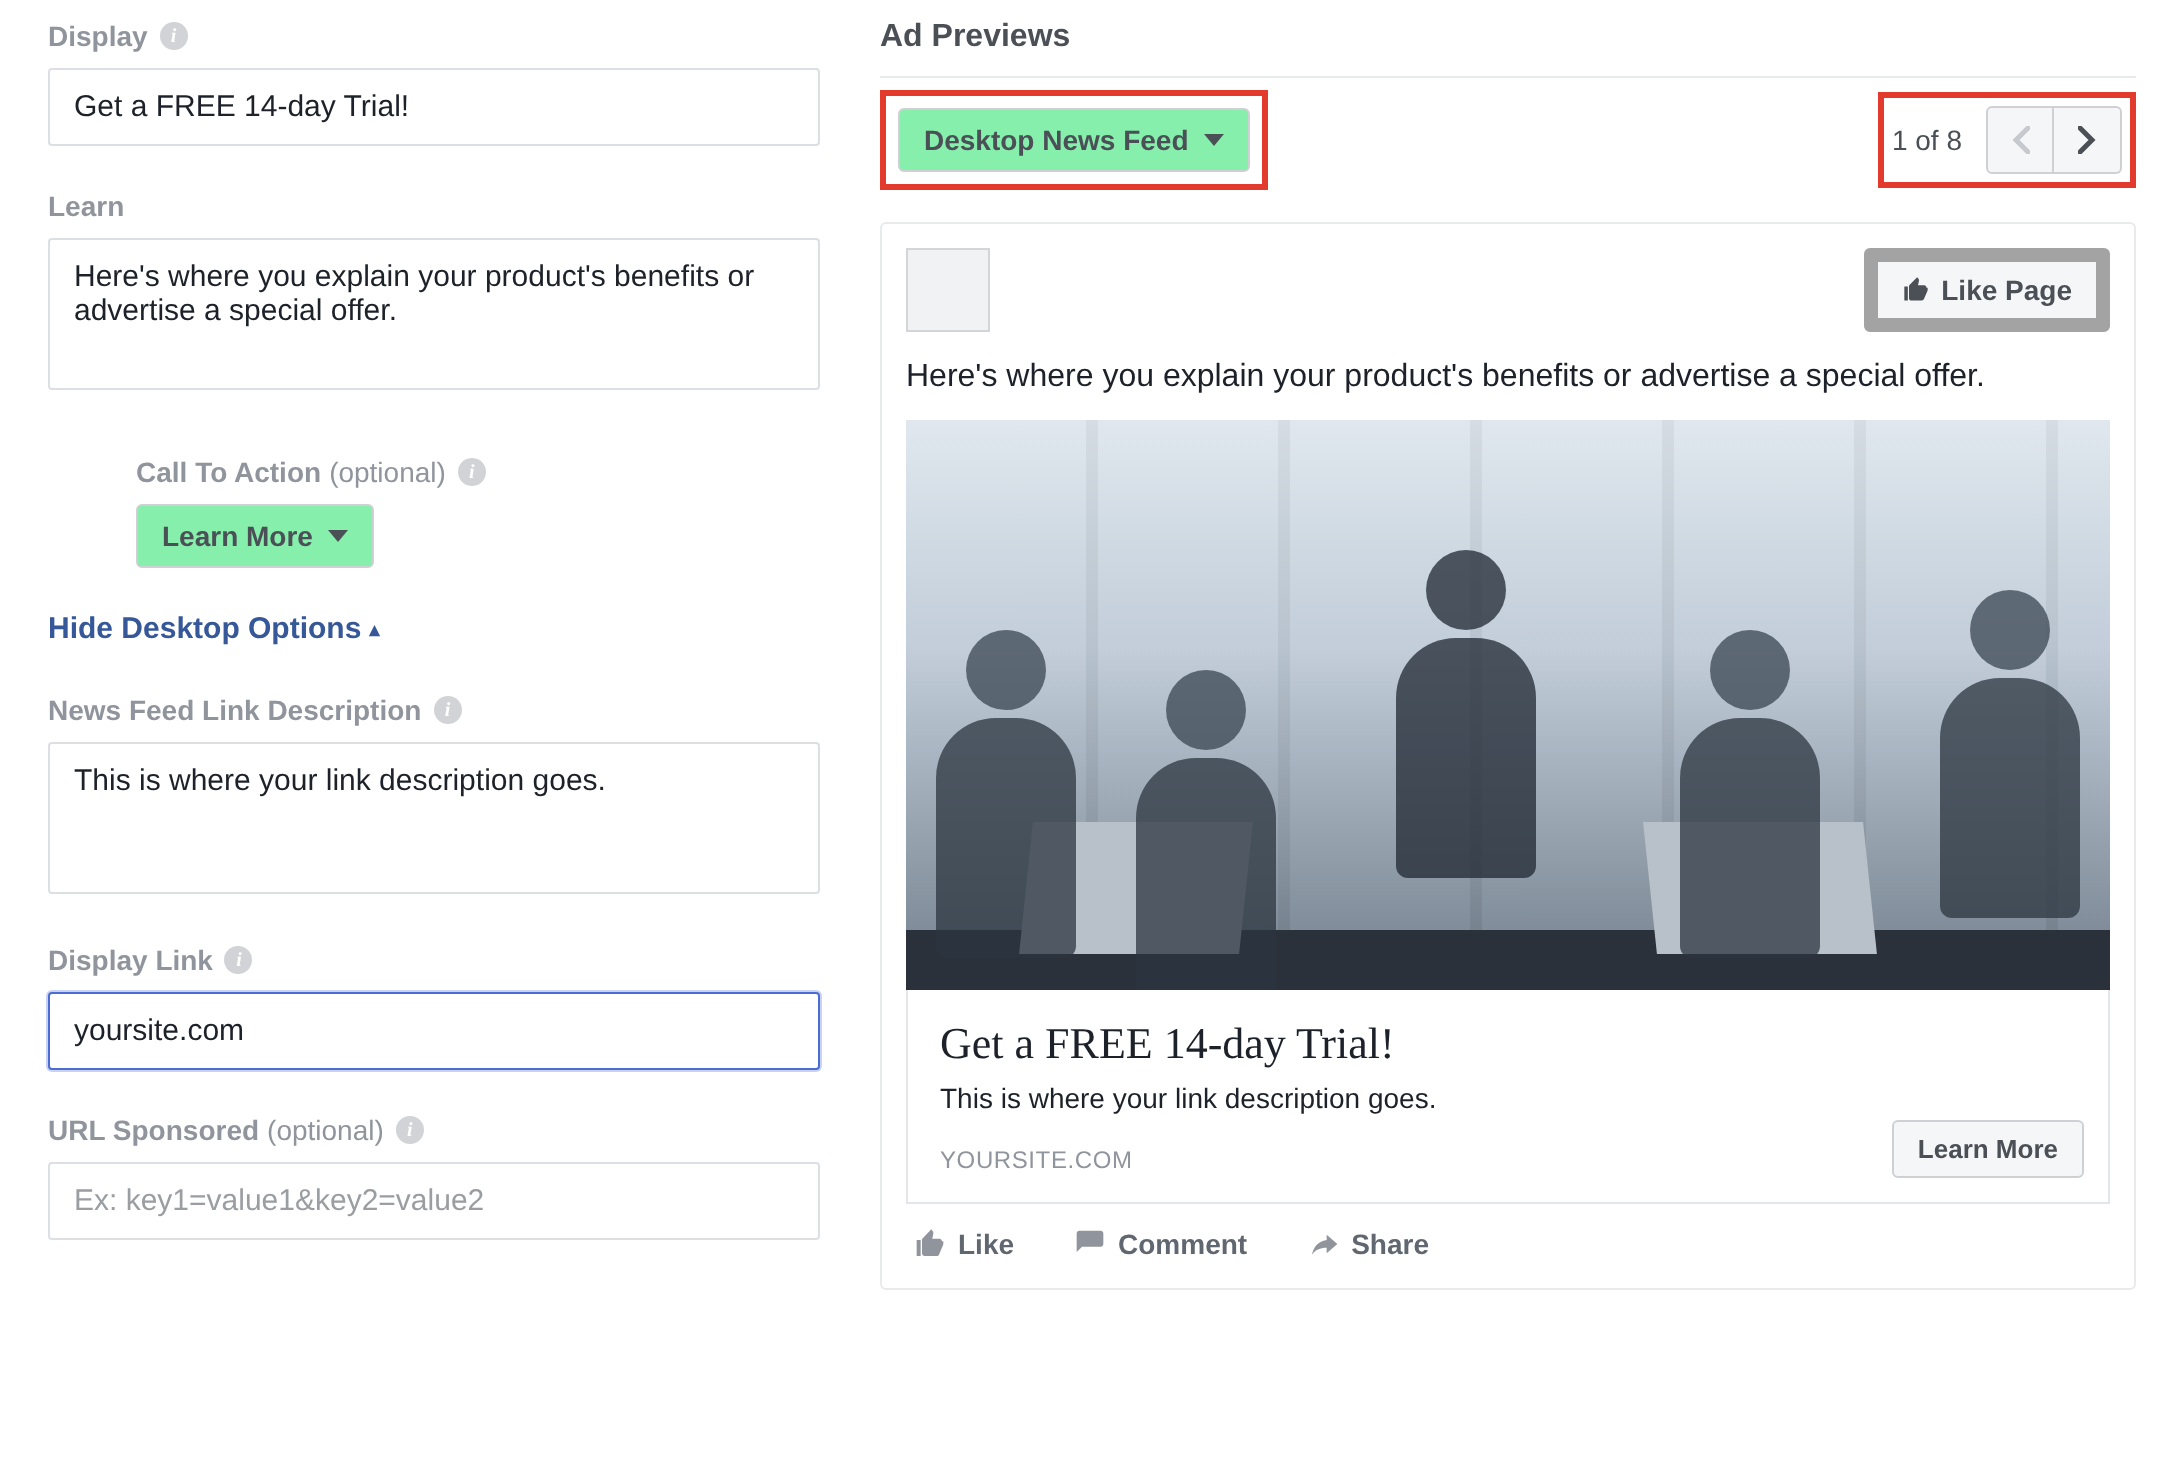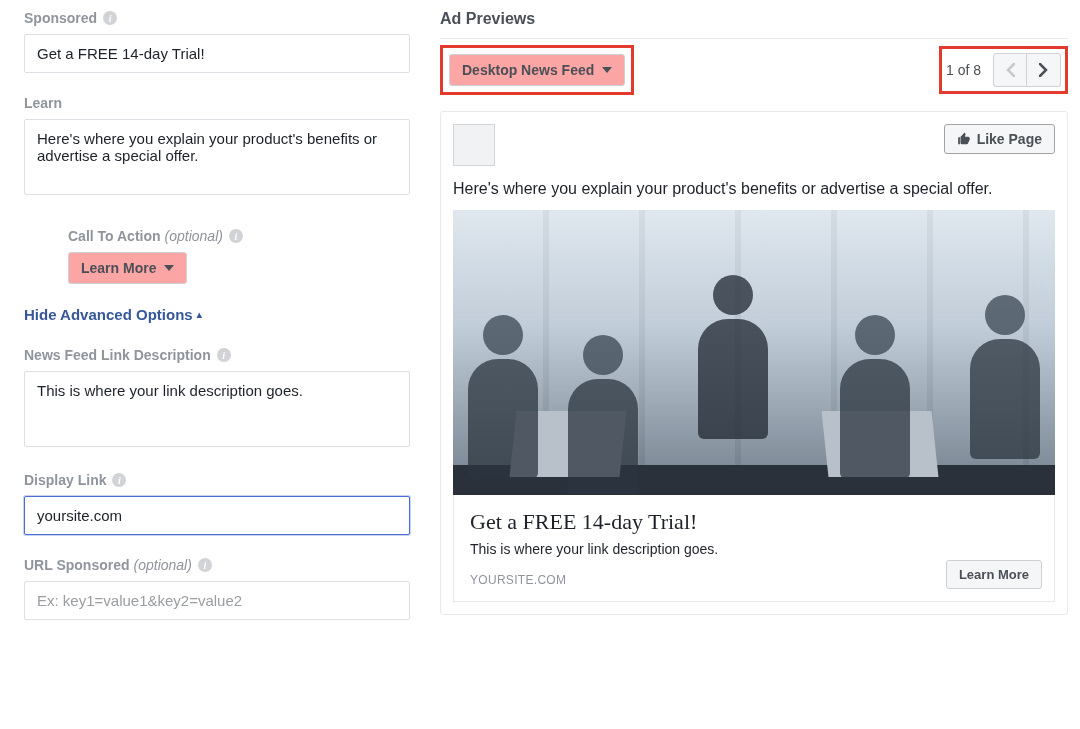--- a/index.html
+++ b/index.html
@@ -9,39 +9,39 @@
     color: #1d2129;
     background: #fff;
     width: 1080px;
   }
   .container { display: flex; }
   .left-col { width: 430px; padding: 10px 20px 10px 24px; }
   .right-col { flex: 1; padding: 10px 12px 10px 10px; min-width: 0; }
 
   .field-group { margin-bottom: 22px; }
   .field-label { display: flex; align-items: center; color: #90949c; font-size: 14px; font-weight: 600; margin-bottom: 8px; }
-  .field-label .optional { color: #90949c; font-weight: 400; margin-left: 4px; font-style: italic; }
+  .field-label .optional { color: #90949c; font-weight: 400; margin-left: 4px; }
   .info-icon { width: 14px; height: 14px; border-radius: 50%; background: #d1d3d6; color: #fff; display: inline-flex; align-items: center; justify-content: center; font-size: 10px; font-weight: bold; margin-left: 6px; font-style: italic; font-family: Georgia, serif;}
   .text-input, .textarea-input {
     width: 100%;
     border: 1px solid #dcdfe3;
     border-radius: 2px;
     padding: 10px 12px;
     font-size: 15px;
     color: #1d2129;
     font-family: inherit;
     resize: none;
   }
   .textarea-input { height: 76px; }
   .text-input.focused { border: 1px solid #4b6cd2; box-shadow: 0 0 0 1px rgba(75,108,210,0.3); }
   .text-input::placeholder { color: #9a9da1; }
 
   .dropdown-btn {
     display: inline-flex; align-items: center;
-    background: #fca5a5;
+    background: #86efac;
     border: 1px solid #ced0d4;
     border-radius: 3px;
     padding: 7px 12px;
     font-size: 14px;
     font-weight: 700;
     color: #4b4f56;
     cursor: pointer;
   }
   .caret-down { margin-left: 8px; }
   .caret-down svg { display:block; }
@@ -68,21 +68,21 @@
   .sq-btn.last { border-radius:0 3px 3px 0; border-left:none;}
   .sq-btn.disabled { color:#c6c9cd; cursor:default; }
 
   
   .preview-wrap { border:1px solid #e9eaed; border-radius:3px; margin-top:10px; padding:12px; }
   .post-head { display:flex; align-items:flex-start; justify-content:space-between; }
   .post-id { display:flex; gap:12px; }
   .avatar { width:42px; height:42px; background:#f1f2f3; border:1px solid #d3d5d9; }
   .page-name { width:64px; height:14px; background:#e9eaec; margin-bottom:6px; }
   .sponsored { color:#90949c; font-size:13px; display:flex; align-items:center; gap:6px;}
-  .like-page-btn { display:inline-flex; align-items:center; gap:6px; background:#f5f6f7; border:1px solid #a3a3a3; border-radius:3px; padding:6px 12px; font-size:14px; font-weight:700; color:#4b4f56; cursor:pointer;}
+  .like-page-btn { display:inline-flex; align-items:center; gap:6px; background:#f5f6f7; border:7px solid #a3a3a3; border-radius:3px; padding:6px 12px; font-size:14px; font-weight:700; color:#4b4f56; cursor:pointer;}
 
   .post-text { font-size:16px; color:#1d2129; margin:12px 0 10px; line-height:1.35; }
   .hero-img {
     width:100%;
     height:285px;
     display:flex; gap:6px;
     background: linear-gradient(to bottom, #dfe7ee 0%, #c0ccd8 40%, #6e7b88 100%);
     position:relative;
     overflow:hidden;
   }
@@ -113,21 +113,21 @@
 </style>
 </head>
 <body>
 
 <div class="container">
 
   <div class="left-col">
 
     <div class="field-group">
       <div class="field-label">
-        <span>Sponsored</span>
+        <span>Display</span>
         <span class="info-icon">i</span>
       </div>
       <input class="text-input" value="Get a FREE 14-day Trial!" style="">
     </div>
 
     <div class="field-group">
       <div class="field-label">
         <span>Learn</span>
       </div>
       <textarea class="textarea-input" style="">Here's where you explain your product's benefits or advertise a special offer.</textarea>
@@ -143,21 +143,21 @@
         <span>Learn More</span>
         <span class="caret-down">
           <svg width="10" height="6">
               <path d="M0 0 L5 6 L10 0 Z" fill="#4b4f56"></path>
             </svg>
         </span>
       </div>
     </div>
 
     <div class="adv-toggle">
-      <span>Hide Advanced Options</span>
+      <span>Hide Desktop Options</span>
       <span class="tri">▴</span>
     </div>
 
     <div class="field-group">
       <div class="field-label">
         <span>News Feed Link Description</span>
         <span class="info-icon">i</span>
       </div>
       <textarea class="textarea-input" style="">This is where your link description goes.</textarea>
     </div>
@@ -257,16 +257,36 @@
           </div>
       </div>
 
       <div class="link-card">
         <div class="link-title">Get a FREE 14-day Trial!</div>
         <div class="link-desc">This is where your link description goes.</div>
         <div class="link-domain">YOURSITE.COM</div>
         <div class="learn-more-btn">Learn More</div>
       </div>
 
+      <div class="post-actions">
+        <div class="pa">
+          <svg width="16" height="16" viewBox="0 0 24 24">
+              <path d="M2 21h3V9H2v12zm19-11c0-1.1-.9-2-2-2h-5.3l.8-3.8V3.5c0-.4-.2-.8-.4-1.1L13 1 6.6 7.6C6.2 7.9 6 8.4 6 9v10c0 1.1.9 2 2 2h9c.8 0 1.5-.5 1.8-1.2l3-7c.1-.3.2-.5.2-.8v-2z"></path>
+            </svg>
+          <span>Like</span>
+        </div>
+        <div class="pa">
+          <svg width="16" height="16" viewBox="0 0 24 24">
+              <path d="M20 2H4c-1.1 0-2 .9-2 2v14l4-4h14c1.1 0 2-.9 2-2V4c0-1.1-.9-2-2-2z"></path>
+            </svg>
+          <span>Comment</span>
+        </div>
+        <div class="pa">
+          <svg width="16" height="16" viewBox="0 0 24 24">
+              <path d="M14 9V5l8 7-8 7v-4.1c-5 0-8.5 1.6-11 5.1 1-5 4-10 11-11z"></path>
+            </svg>
+          <span>Share</span>
+        </div>
+      </div>
     </div>
 
   </div>
 </div>
 
 </body></html>

